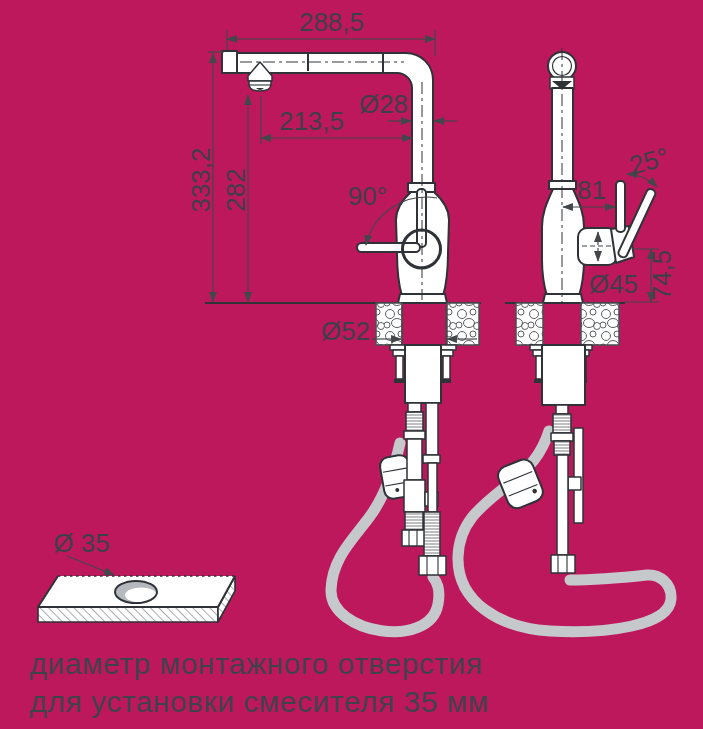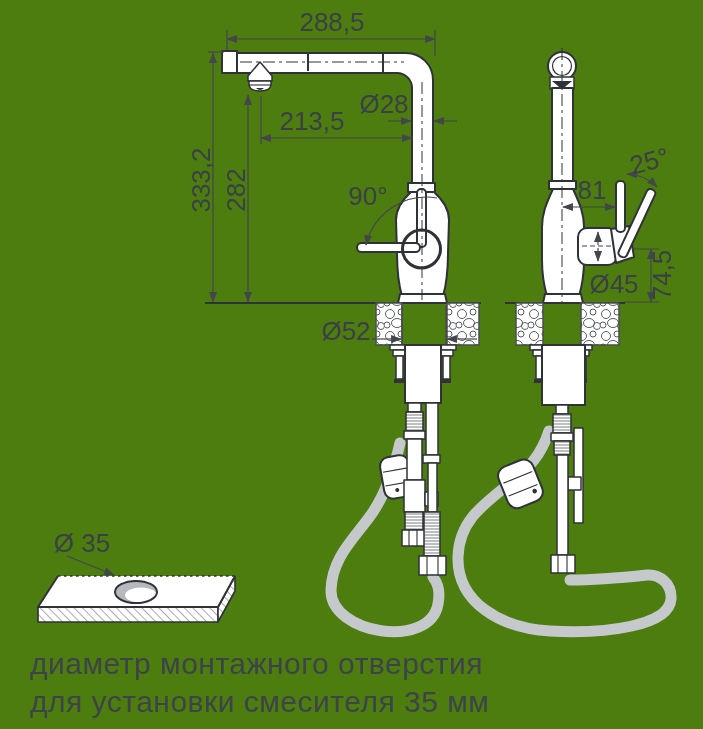--- a/index.html
+++ b/index.html
@@ -1,16 +1,16 @@
 <!DOCTYPE html>
 <html><head>
 <meta charset="utf-8">
 <style>
   html,body{margin:0;padding:0;background:#ffffff;}
-  .stage{position:relative;width:703px;height:729px;background:#4d7c0f;overflow:hidden;}
+  .stage{position:relative;width:703px;height:729px;background:#be185d;overflow:hidden;}
   .ln  {stroke:#2f3237;stroke-width:2;fill:none;stroke-linejoin:round;}
   .lnf {stroke:#2f3237;stroke-width:2;fill:#ffffff;stroke-linejoin:round;}
   .lnf15{stroke:#2f3237;stroke-width:1.5;fill:#ffffff;stroke-linejoin:round;}
   .lnt {stroke:#2f3237;stroke-width:1.1;fill:none;}
   .cl  {stroke:#2f3237;stroke-width:1;fill:none;stroke-dasharray:12 4 3 4;}
   .dim {stroke:#43474b;stroke-width:1.2;fill:none;}
   .dimd{stroke:#43474b;stroke-width:1.2;fill:none;stroke-dasharray:5 3;}
   .dtx {font:26px "Liberation Sans", sans-serif;fill:#3b4046;text-anchor:middle;}
   .cap {font:30px "Liberation Sans", sans-serif;fill:#3e434a;letter-spacing:.5px;}
   .hose{stroke:#c6c9cb;stroke-width:11;fill:none;stroke-linecap:round;}

